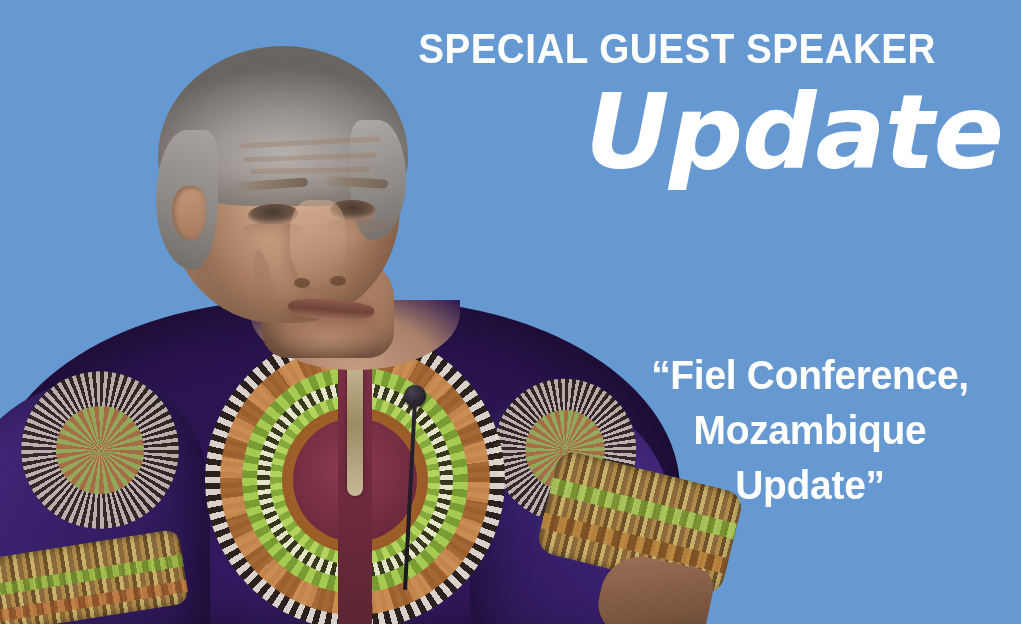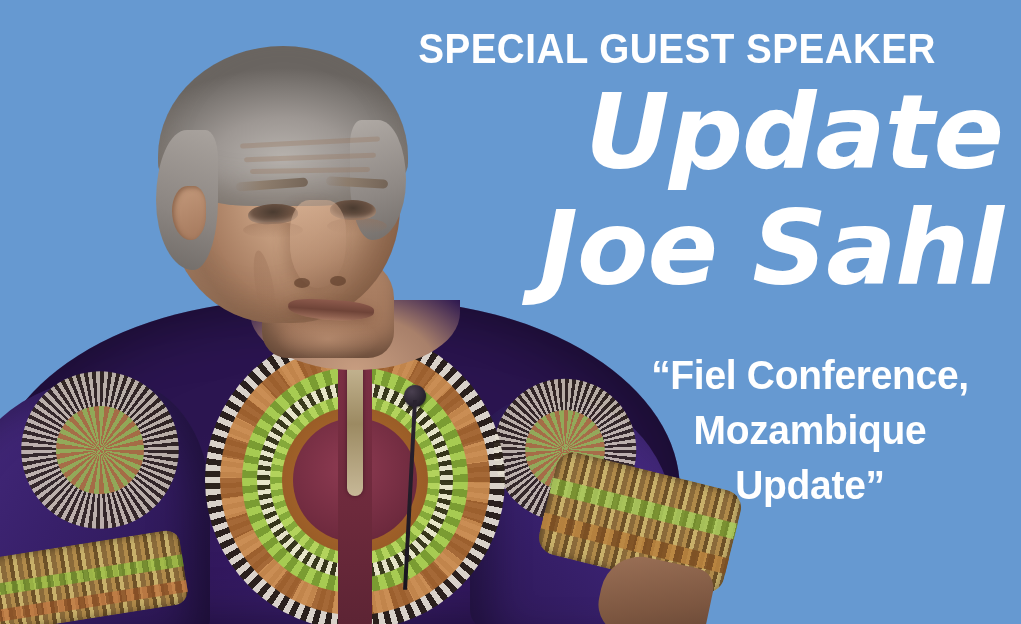--- a/index.html
+++ b/index.html
@@ -475,21 +475,20 @@
     <div class="mouth"></div>
     <div class="chin"></div>
   </div>
 
   <div class="text-layer">
 
     <div class="kicker">SPECIAL GUEST SPEAKER</div>
 
     <div class="bigname bigname-1">Update</div>
 
-    <div class="bigname bigname-2">Joe Sahl</div>
 
     <div class="subtitle">
       <div>“Fiel Conference,</div>
       <div>Mozambique</div>
       <div>Update”</div>
     </div>
   </div>
 
 </div>
 

